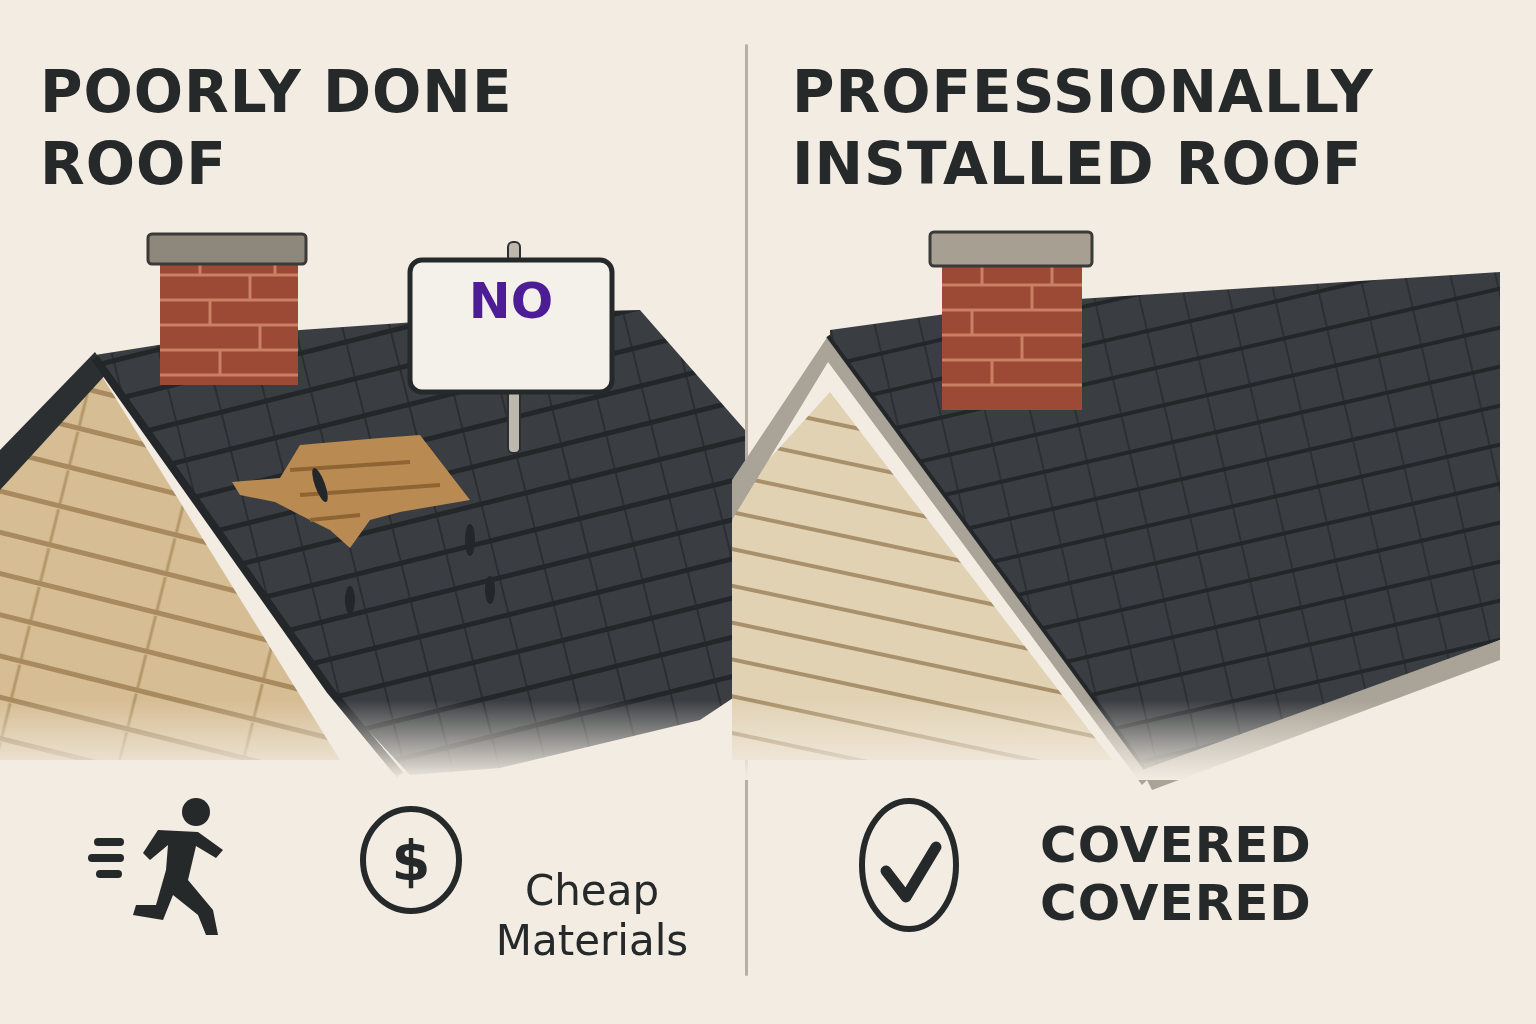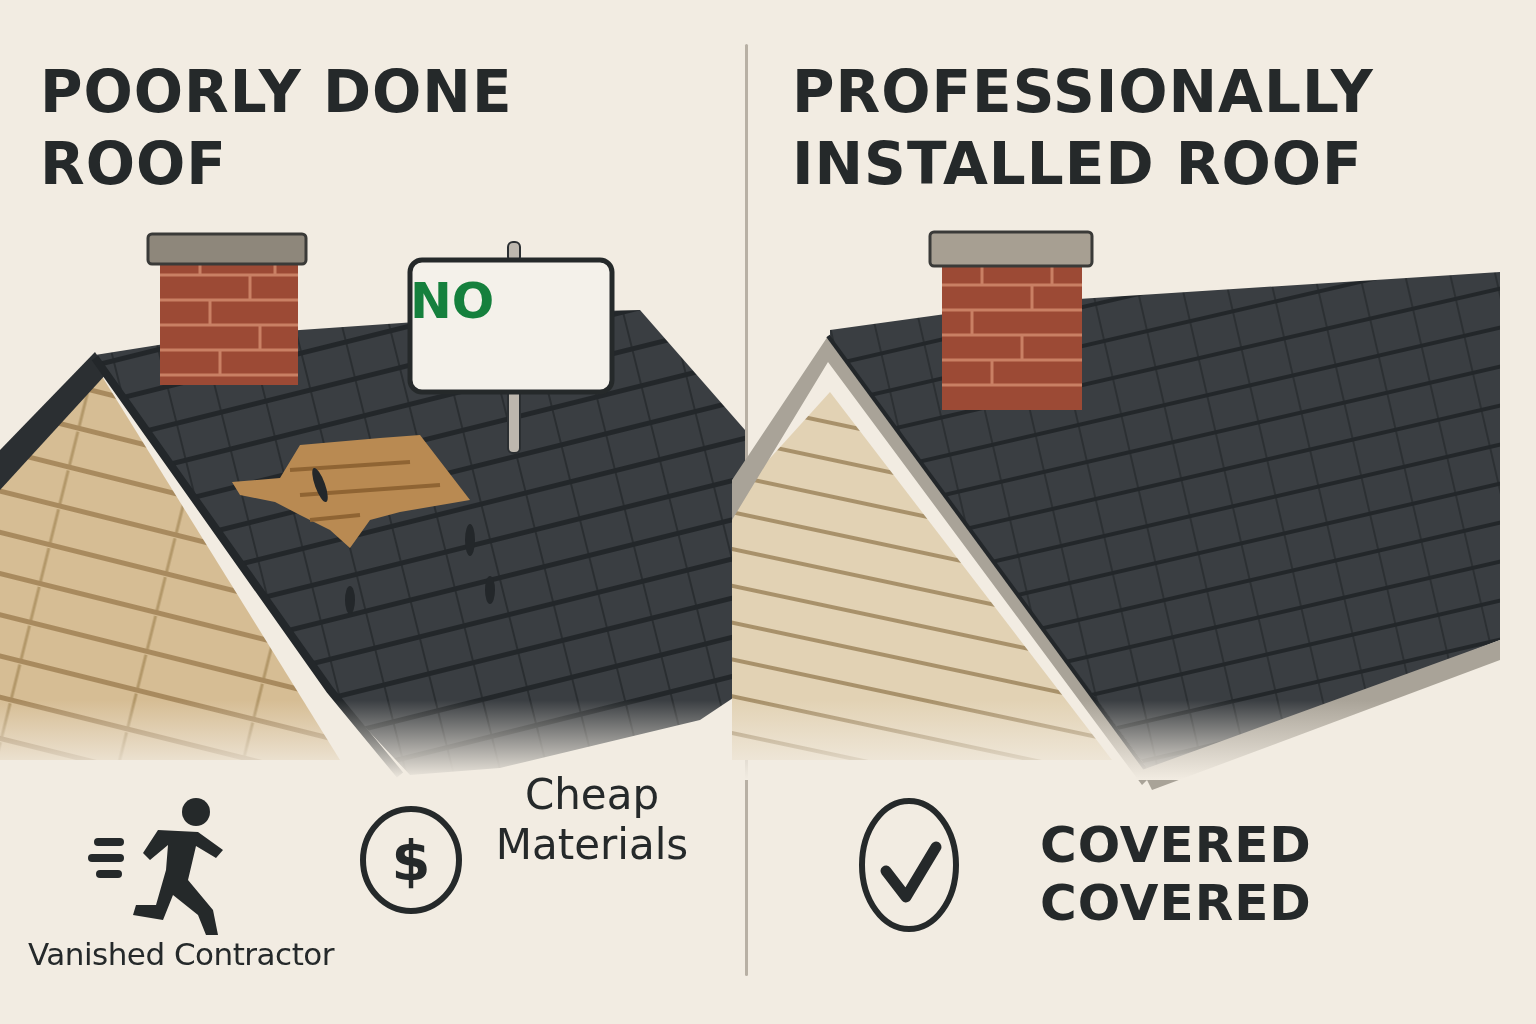--- a/index.html
+++ b/index.html
@@ -7,24 +7,24 @@
   .panel{position:absolute;top:0;height:1024px;width:768px;overflow:hidden;}
   .left{left:0;}
   .right{left:732px;}
   .divider{position:absolute;left:745px;top:44px;width:3px;height:932px;background:#b8b0a4;border-radius:2px;}
   .title{position:absolute;text-align:left;font-weight:bold;font-size:58px;line-height:72px;letter-spacing:1px;color:#25292a;}
   .left .title{left:40px;width:670px;top:56px;}
   .right .title{left:60px;width:690px;top:56px;}
   svg.scene{position:absolute;left:0;top:0;}
   .caption{position:absolute;font-weight:bold;color:#25292a;}
   .cap-vanished{left:28px;top:936px;font-size:31px;font-weight:normal;letter-spacing:-0.5px;}
-  .cap-cheap{left:482px;top:770px;font-size:42px;line-height:50px;font-weight:normal;text-align:center;}
+  .cap-cheap{left:482px;top:866px;font-size:42px;line-height:50px;font-weight:normal;text-align:center;}
   .cap-warranty{left:1076px;top:816px;font-size:50px;line-height:58px;letter-spacing:1px;}
   .icon{position:absolute;}
-  .sign-text{position:absolute;text-align:left;font-weight:bold;color:#15803d;}
+  .sign-text{position:absolute;text-align:center;font-weight:bold;color:#4c1d95;}
 </style>
 </head>
 <body>
 
 <div class="panel left">
   <div class="title">POORLY DONE ROOF</div>
 
   <svg class="scene" width="768" height="1024" viewBox="0 0 768 1024">
     <defs>
       <pattern id="shingleL" width="46" height="38" patternUnits="userSpaceOnUse" patternTransform="rotate(-14)">
@@ -72,21 +72,20 @@
 
   <div class="sign-text" style="left:410px;top:272px;width:202px;font-size:50px;line-height:58px;">NO</div>
 
   <svg class="icon" style="left:88px;top:790px;" width="160" height="150" viewBox="0 0 160 150">
     <rect x="6" y="48" width="30" height="8" rx="4" fill="#25292a"></rect>
     <rect x="0" y="64" width="36" height="8" rx="4" fill="#25292a"></rect>
     <rect x="8" y="80" width="26" height="8" rx="4" fill="#25292a"></rect>
     <circle cx="108" cy="22" r="14" fill="#25292a"></circle>
     <path d="M70,40 L110,42 L135,60 L128,68 L108,56 L100,90 L125,120 L130,145 L118,145 L110,125 L85,105 L75,130 L45,125 L48,115 L68,115 L78,80 L80,55 L62,70 L55,63 Z" fill="#25292a"></path>
   </svg>
-  <div class="caption cap-vanished">Vanished Contractor</div>
 
   <svg class="icon" style="left:358px;top:805px;" width="106" height="110" viewBox="0 0 106 110">
     <ellipse cx="53" cy="55" rx="48" ry="51" fill="none" stroke="#25292a" stroke-width="6"></ellipse>
     <text x="53" y="75" text-anchor="middle" font-family="DejaVu Sans, sans-serif" font-size="56" font-weight="bold" fill="#25292a">$</text>
   </svg>
   <div class="caption cap-cheap">
     <span style="display:block;width:220px;white-space:normal;">Cheap Materials</span>
   </div>
 </div>
 

